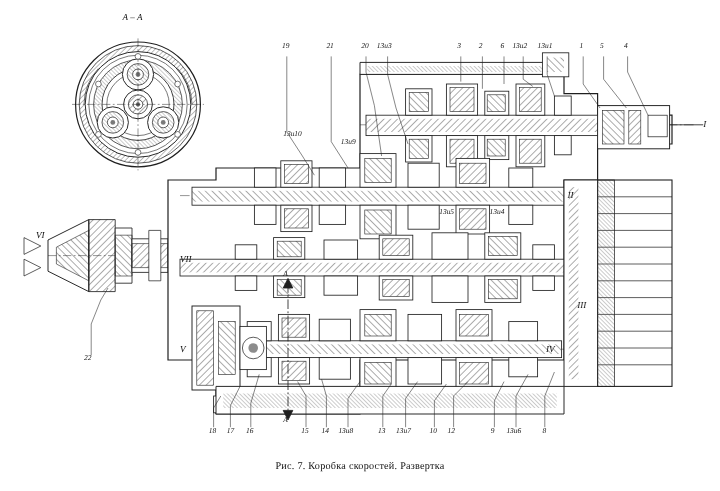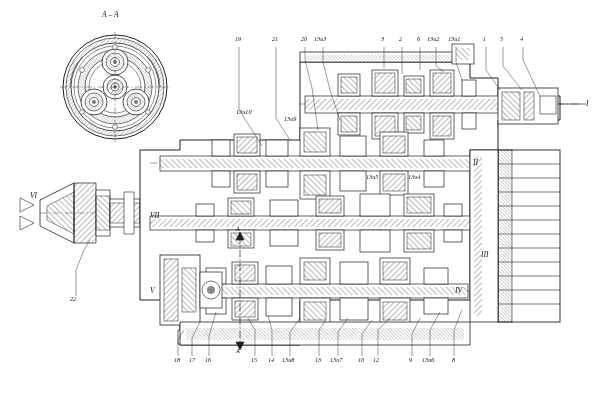--- a/index.html
+++ b/index.html
@@ -399,13 +399,14 @@
   <div class="lbl ital" style="left:315px; top:357px;">13</div>
   <div class="lbl ital" style="left:330px; top:357px;">13и7</div>
   <div class="lbl ital" style="left:358px; top:357px;">10</div>
   <div class="lbl ital" style="left:373px; top:357px;">12</div>
   <div class="lbl ital" style="left:409px; top:357px;">9</div>
   <div class="lbl ital" style="left:422px; top:357px;">13и6</div>
   <div class="lbl ital" style="left:452px; top:357px;">8</div>
 
   <div class="lbl ital" style="left:70px; top:296px;">22</div>
 
+  <div class="caption">Рис. 7. Коробка скоростей. Развертка</div>
 </div>
 
 </body></html>

